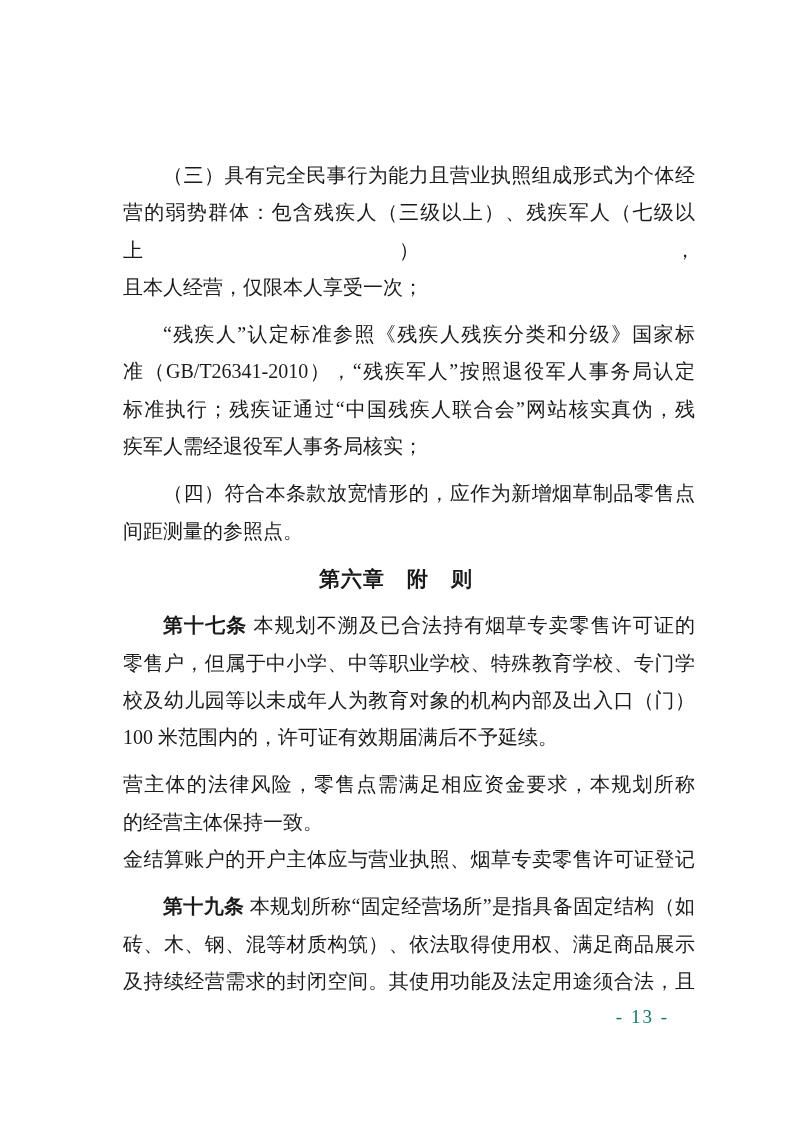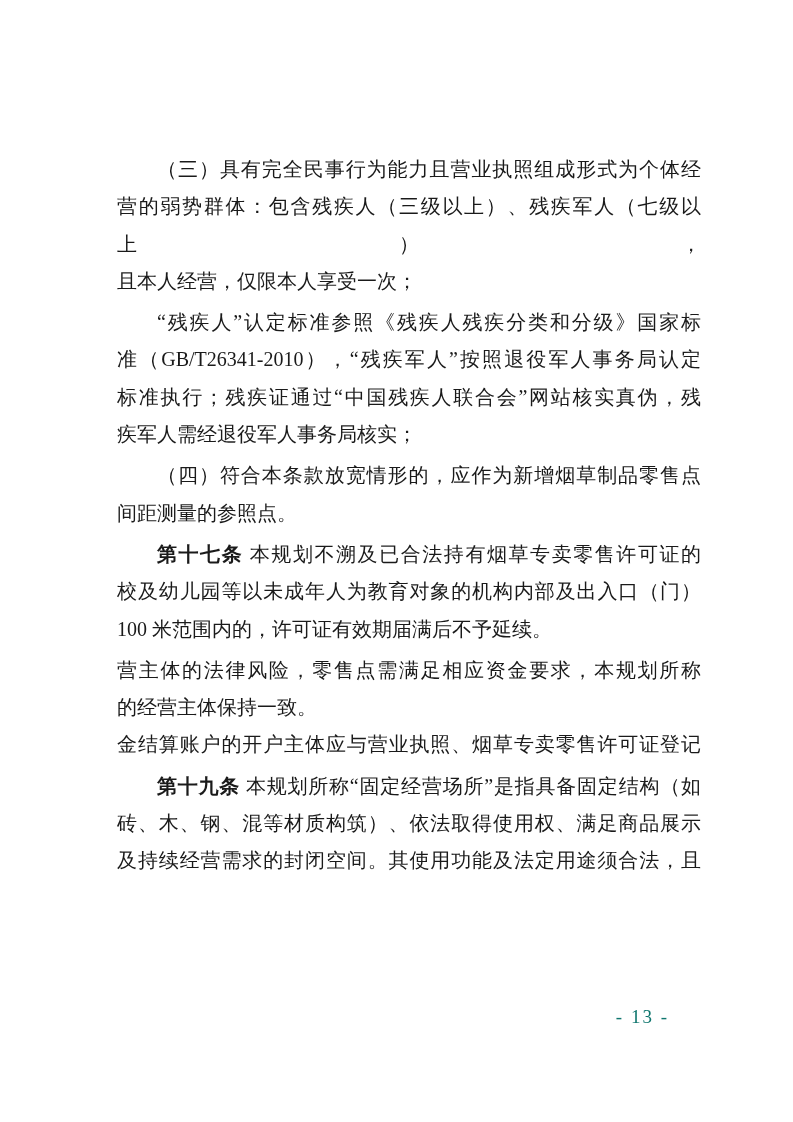--- a/index.html
+++ b/index.html
@@ -19,21 +19,21 @@
   .text-block {
     position: absolute;
     left: 113px;
     top: 147px;
     width: 592px;
     font-size: 20px;
     line-height: 37.3px;
     color: #1a1a1a;
     letter-spacing: 0;
   }
-  .paragraph { margin: 4px; }
+  .paragraph { margin: 10px; }
   .line {
     text-align: justify;
     text-align-last: justify;
     white-space: normal;
   }
   .line.indent { text-indent: 2em; }
   .line.last {
     text-align-last: left;
   }
   .seg { font-weight: 400; }
@@ -74,22 +74,24 @@
       <div class="paragraph">
         <div class="line indent"><span class="seg">“残疾人”认定标准参照《残疾人残疾分类和分级》国家标</span></div>
         <div class="line"><span class="seg">准（GB/T26341-2010），“残疾军人”按照退役军人事务局认定</span></div>
         <div class="line"><span class="seg">标准执行；残疾证通过“中国残疾人联合会”网站核实真伪，残</span></div>
         <div class="line last"><span class="seg">疾军人需经退役军人事务局核实；</span></div>
       </div>
       <div class="paragraph">
         <div class="line indent"><span class="seg">（四）符合本条款放宽情形的，应作为新增烟草制品零售点</span></div>
         <div class="line last"><span class="seg">间距测量的参照点。</span></div>
       </div>
+      <div class="chapter-heading">第六章　附　则</div>
       <div class="paragraph">
         <div class="line indent"><span class="seg seg-bold">第十七条</span><span class="seg"> 本规划不溯及已合法持有烟草专卖零售许可证的</span></div>
+        <div class="line"><span class="seg">零售户，但属于中小学、中等职业学校、特殊教育学校、专门学</span></div>
         <div class="line"><span class="seg">校及幼儿园等以未成年人为教育对象的机构内部及出入口（门）</span></div>
         <div class="line last"><span class="seg">100 米范围内的，许可证有效期届满后不予延续。</span></div>
       </div>
       <div class="paragraph">
         <div class="line"><span class="seg">营主体的法律风险，零售点需满足相应资金要求，本规划所称</span></div>
         <div class="line last"><span class="seg">的经营主体保持一致。</span></div>
         <div class="line"><span class="seg">金结算账户的开户主体应与营业执照、烟草专卖零售许可证登记</span></div>
       </div>
       <div class="paragraph">
         <div class="line indent"><span class="seg seg-bold">第十九条</span><span class="seg"> 本规划所称“固定经营场所”是指具备固定结构（如</span></div>

